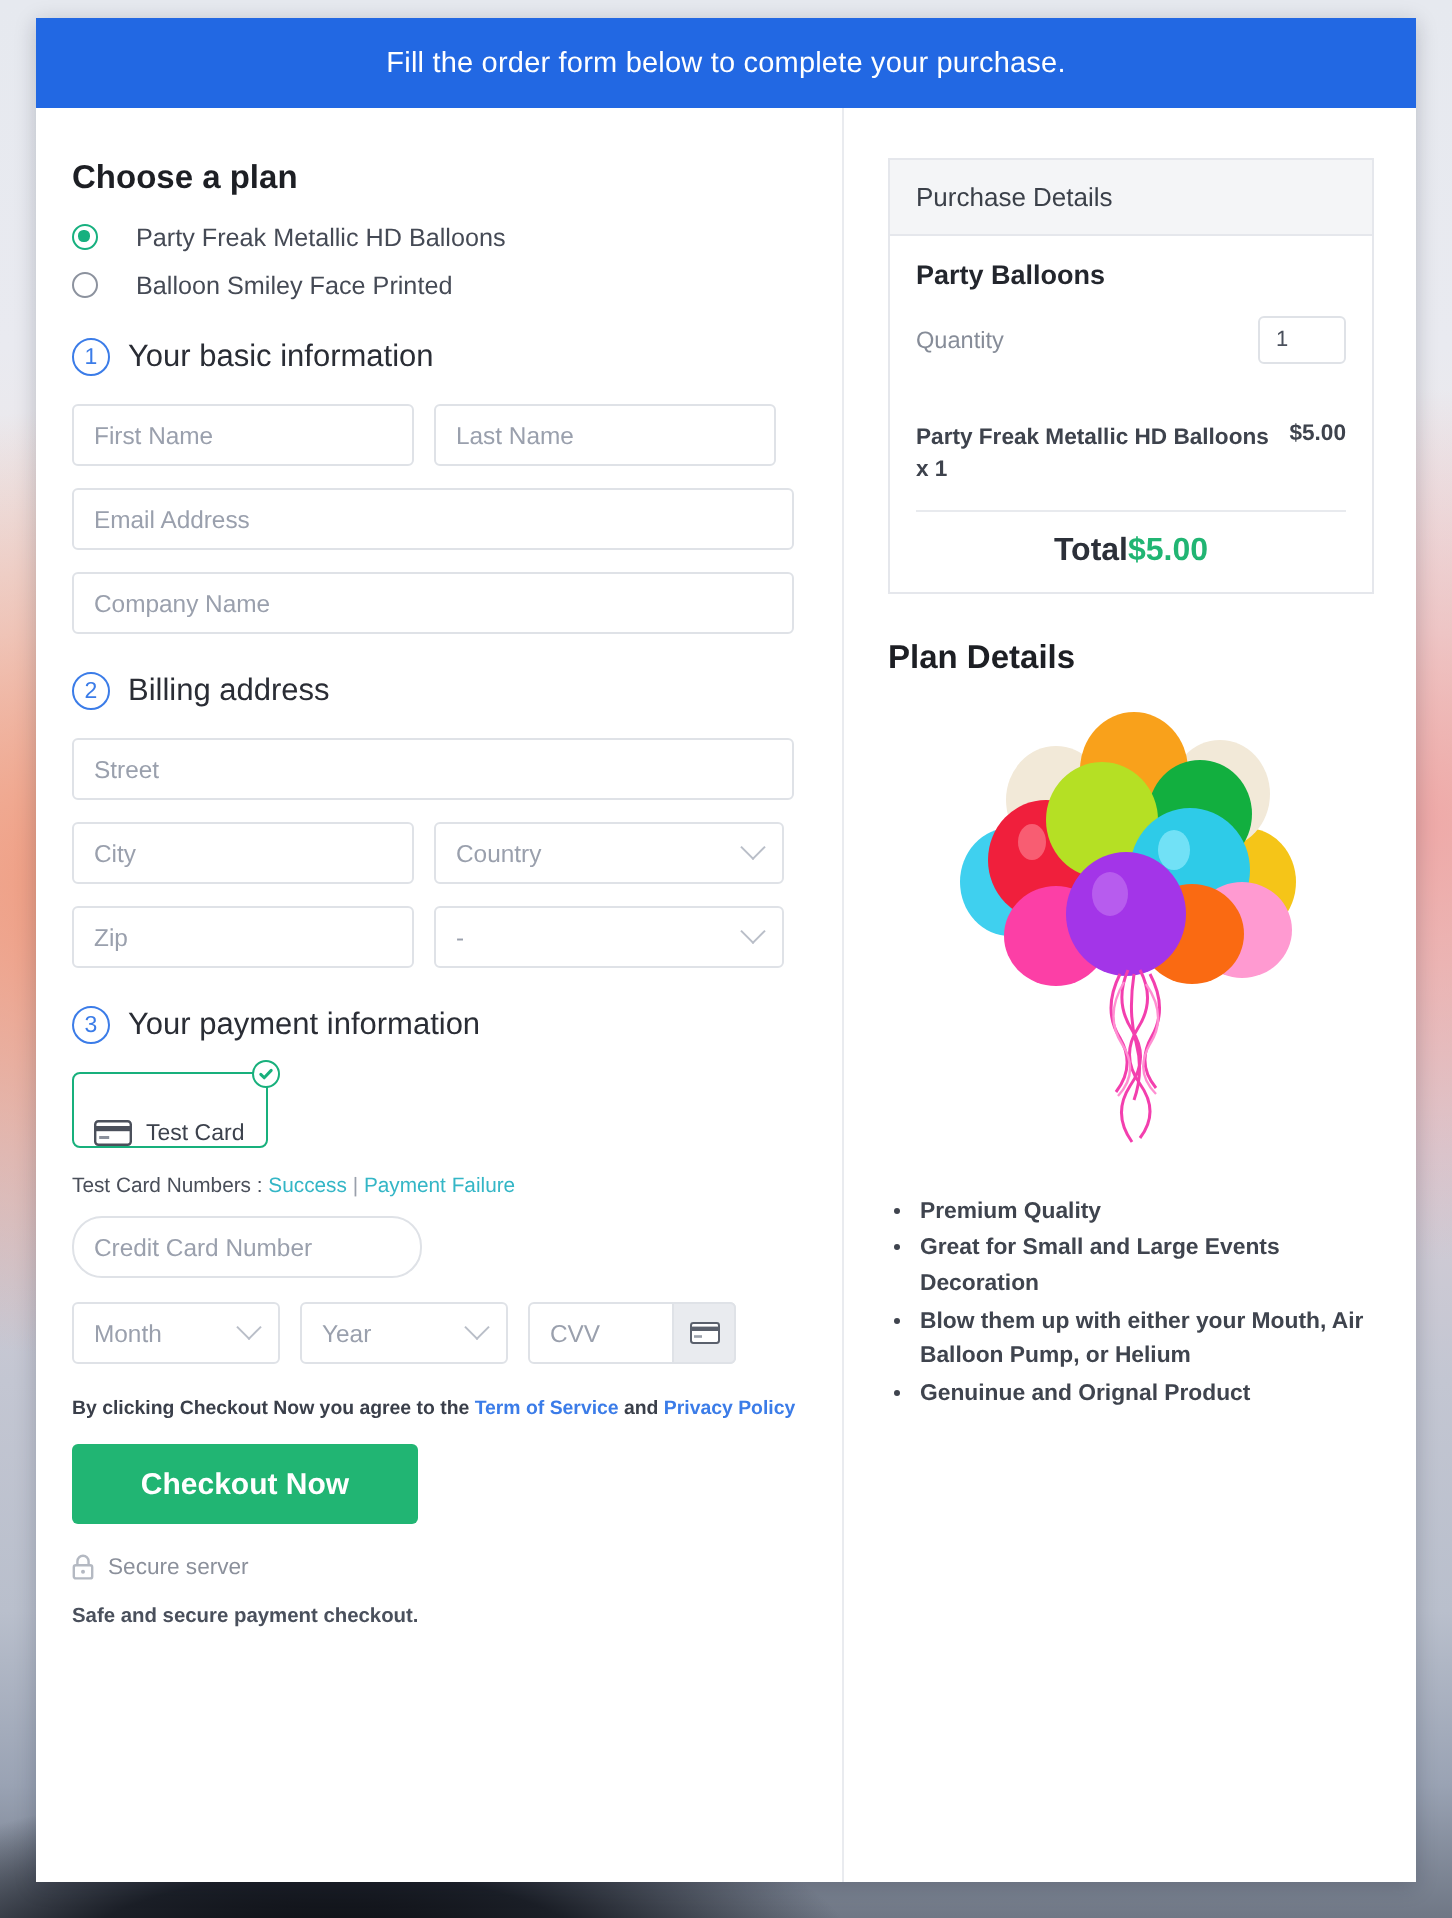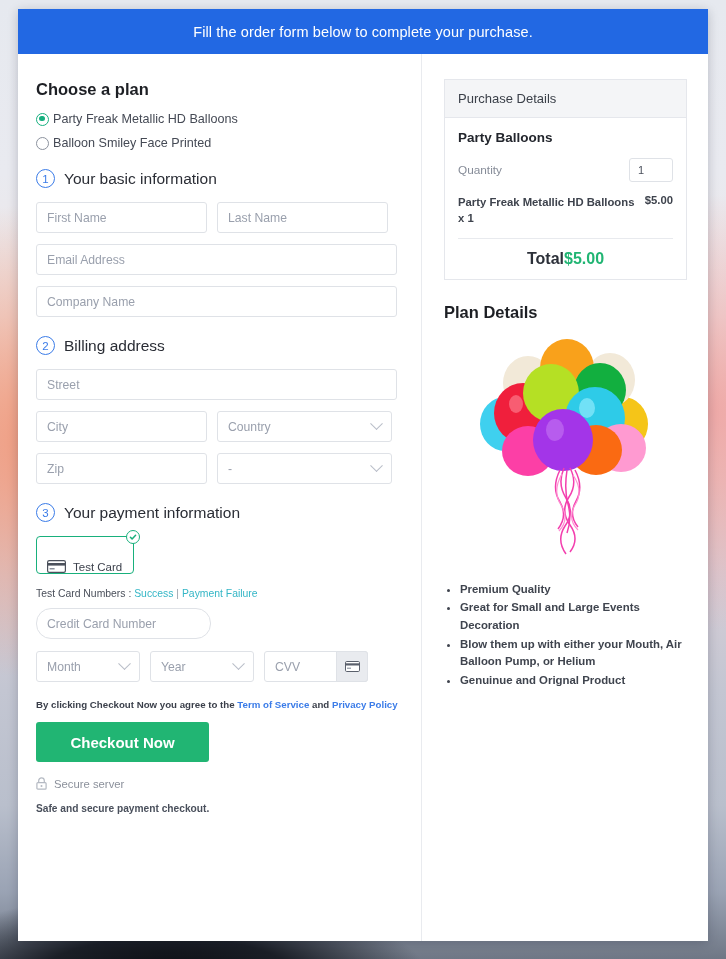--- a/index.html
+++ b/index.html
@@ -99,22 +99,22 @@
     flex: none;
   }
   .step-title {
     font-size: 15.5px;
     color: #2a2d35;
   }
 
   
   .radio-row {
     display: flex;
-    align-items: center;
-    gap: 4px;
+    align-items: flex-start;
+    gap: 19px;
     margin-bottom: 10px;
     font-size: 12.6px;
     color: #454a55;
   }
   .radio {
     width: 13px; height: 13px;
     border-radius: 50%;
     border: 1.4px solid #8c929e;
     flex: none;
     position: relative;
@@ -232,21 +232,21 @@
     background: #f4f5f7;
     border-bottom: 1px solid #e5e7ec;
     padding: 11px 13px;
     font-size: 13px;
     color: #3b4049;
   }
   .pd-body { padding: 12px 13px 11px 13px; }
   .pd-title { font-size: 13.5px; font-weight: bold; color: #23262d; margin-bottom: 13px; }
   .pd-qty-row {
     display: flex; align-items: center; justify-content: space-between;
-    margin-bottom: 12px;
+    margin-bottom: 29px;
   }
   .pd-qty-label { font-size: 11.8px; color: #868c98; }
   .qty-input {
     width: 44px; height: 24px;
     border: 1px solid #dfe2e7; border-radius: 3px;
     font-size: 11px; color: #4a505c;
     display: flex; align-items: center; padding-left: 8px;
   }
   .pd-line {
     display: flex; justify-content: space-between;

